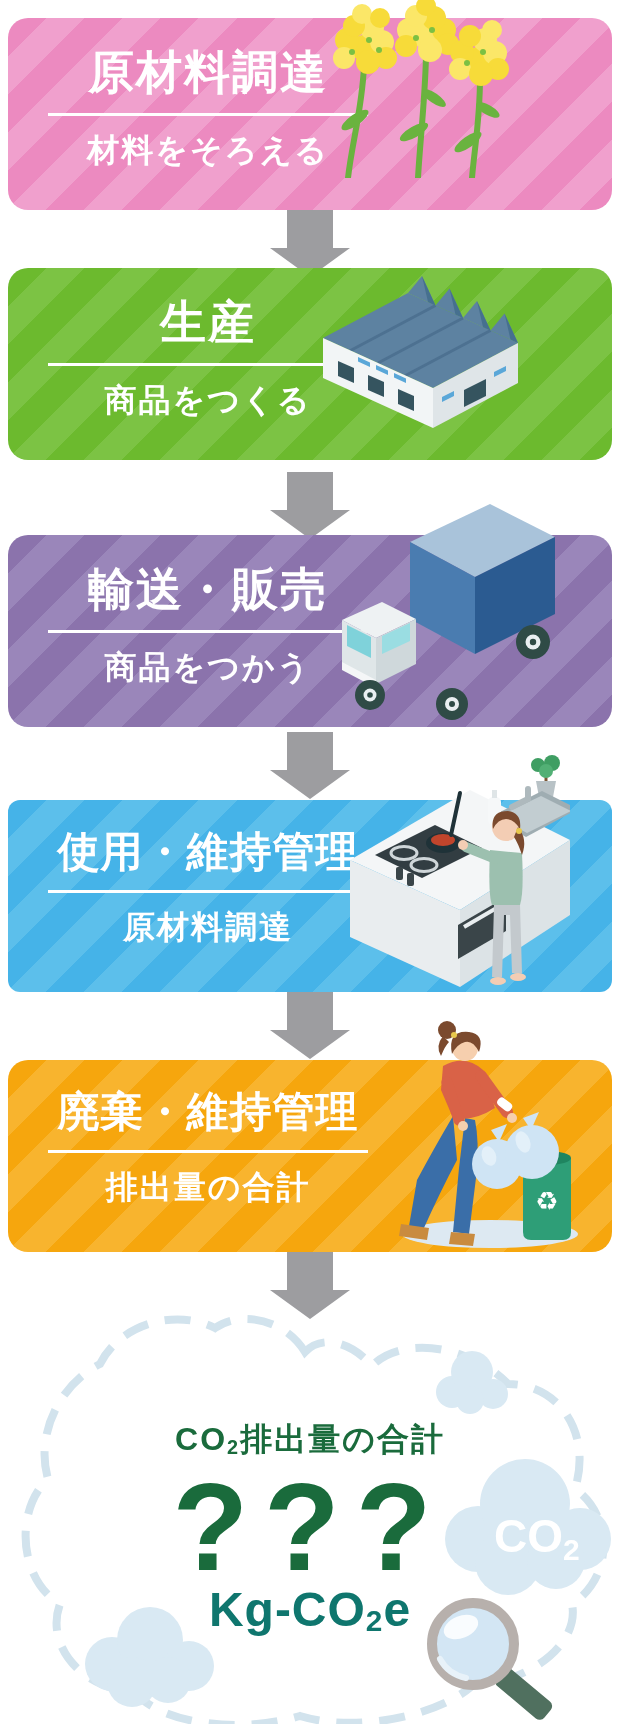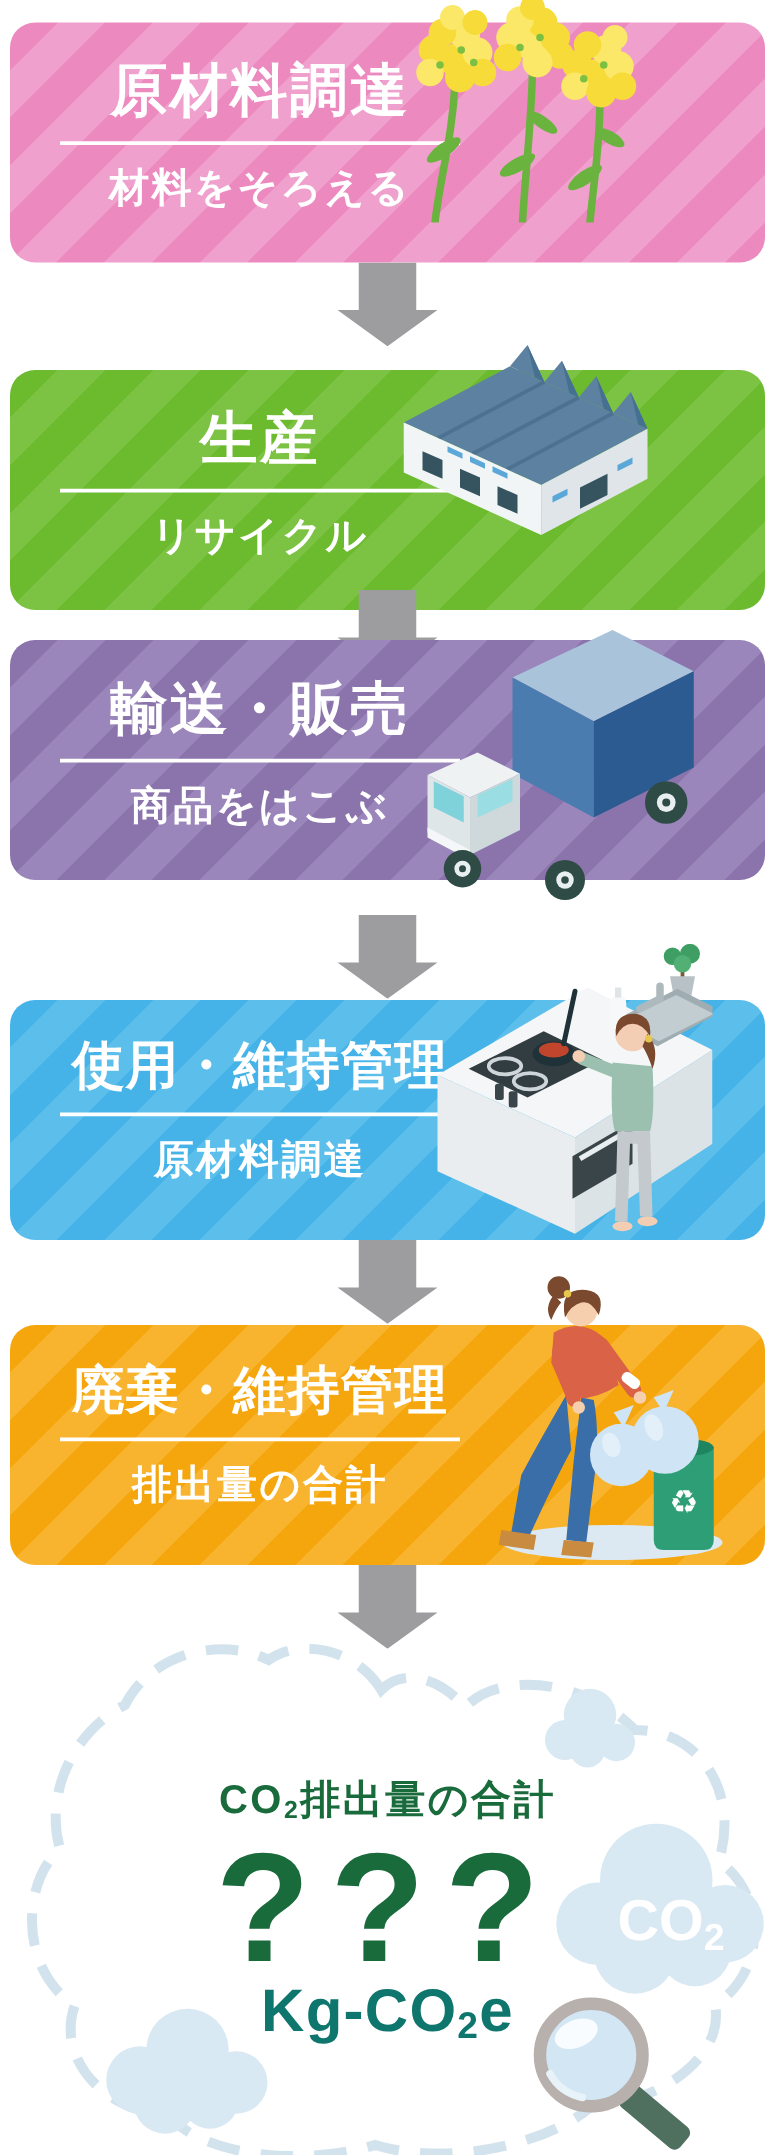--- a/index.html
+++ b/index.html
@@ -94,25 +94,25 @@
         <circle cx="5" cy="-8" r="3" fill="#7cc043"></circle>
           <circle cx="-11" cy="3" r="3" fill="#7cc043"></circle>
       </g>
     </g>
   </svg>
 
   <svg class="arrow" style="top:210px" viewBox="0 0 80 67">
     <path d="M17,0 h46 v38 h17 L40,67 0,38 h17 Z" fill="#9d9da0"></path>
   </svg>
 
-  <div class="banner" style="top: 296px; background: repeating-linear-gradient(135deg, rgb(108, 186, 46) 0px, rgb(108, 186, 46) 27px, rgb(124, 195, 68) 27px, rgb(124, 195, 68) 54px);">
+  <div class="banner" style="top: 268px; background: repeating-linear-gradient(135deg, rgb(108, 186, 46) 0px, rgb(108, 186, 46) 27px, rgb(124, 195, 68) 27px, rgb(124, 195, 68) 54px);">
     <div class="txt">
       <div class="title">生産</div>
       <div class="rule"></div>
-      <div class="subtitle">リサイクル</div>
+      <div class="subtitle">商品をつくる</div>
     </div>
   </div>
   <svg class="illus" style="left:318px;top:260px" width="205" height="190" viewBox="0 0 205 190">
     <g>
       <polygon points="5,78 90,33 200,83 115,128" fill="#5d82a1"></polygon>
       <g stroke="#4d7191" stroke-width="3">
         <line x1="32.5" y1="90.5" x2="117.5" y2="45.5"></line>
         <line x1="60" y1="103" x2="145" y2="58"></line>
         <line x1="87.5" y1="115.5" x2="172.5" y2="70.5"></line>
       </g>
@@ -141,25 +141,25 @@
       <polygon points="76,113 88,118.5 88,123 76,117.5"></polygon>
       <polygon points="124,137 136,131 136,136 124,142"></polygon>
       <polygon points="176,112 188,106 188,111 176,117"></polygon>
     </g>
   </svg>
 
   <svg class="arrow" style="top:472px" viewBox="0 0 80 67">
     <path d="M17,0 h46 v38 h17 L40,67 0,38 h17 Z" fill="#9d9da0"></path>
   </svg>
 
-  <div class="banner" style="top: 512px; background: repeating-linear-gradient(135deg, rgb(139, 115, 172) 0px, rgb(139, 115, 172) 27px, rgb(154, 134, 186) 27px, rgb(154, 134, 186) 54px);">
+  <div class="banner" style="top: 535px; background: repeating-linear-gradient(135deg, rgb(139, 115, 172) 0px, rgb(139, 115, 172) 27px, rgb(154, 134, 186) 27px, rgb(154, 134, 186) 54px);">
     <div class="txt">
       <div class="title">輸送・販売</div>
       <div class="rule"></div>
-      <div class="subtitle">商品をはこぶ</div>
+      <div class="subtitle">商品をつかう</div>
     </div>
   </div>
   <svg class="illus" style="left:330px;top:492px" width="235" height="232" viewBox="0 0 235 232">
     <g>
       <polygon points="80,50 160,12 225,45 145,85" fill="#a9c3da"></polygon>
       <polygon points="80,50 145,85 145,162 80,127" fill="#4a7cb0"></polygon>
       <polygon points="145,85 225,45 225,122 145,162" fill="#2b5b91"></polygon>
     </g>
     <g>
       <polygon points="12,128 52,110 86,127 46,146" fill="#eef2f3"></polygon>
@@ -179,21 +179,21 @@
       <circle cx="203" cy="150" r="17" fill="#2f4b46"></circle>
         <circle cx="203" cy="150" r="7.5" fill="#e9eff1"></circle>
         <circle cx="203" cy="150" r="3.2" fill="#2f4b46"></circle>
     </g>
   </svg>
 
   <svg class="arrow" style="top:732px" viewBox="0 0 80 67">
     <path d="M17,0 h46 v38 h17 L40,67 0,38 h17 Z" fill="#9d9da0"></path>
   </svg>
 
-  <div class="banner long" style="top: 800px; background: repeating-linear-gradient(135deg, rgb(69, 179, 232) 0px, rgb(69, 179, 232) 27px, rgb(92, 191, 235) 27px, rgb(92, 191, 235) 54px);">
+  <div class="banner long" style="top: 800px; background: repeating-linear-gradient(135deg, rgb(69, 179, 232) 0px, rgb(69, 179, 232) 27px, rgb(92, 191, 235) 27px, rgb(92, 191, 235) 54px); border-radius: 12px;">
     <div class="txt">
       <div class="title">使用・維持管理</div>
       <div class="rule"></div>
       <div class="subtitle">原材料調達</div>
     </div>
   </div>
   <svg class="illus" style="left:330px;top:755px" width="240" height="235" viewBox="0 0 240 235">
     <g>
       <line x1="216" y1="28" x2="216" y2="14" stroke="#7a5634" stroke-width="3"></line>
       <circle cx="208" cy="10" r="7" fill="#3f9e63"></circle>

